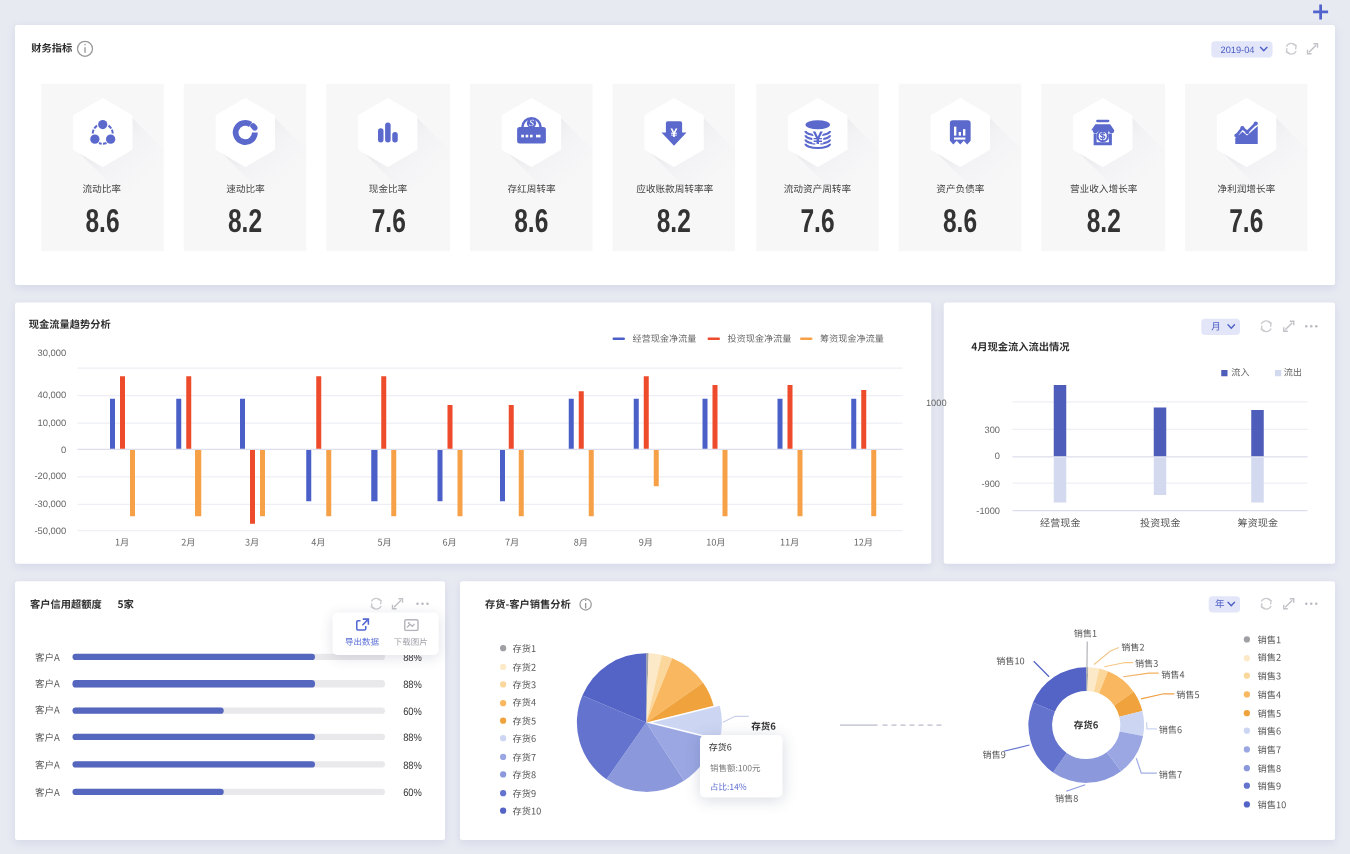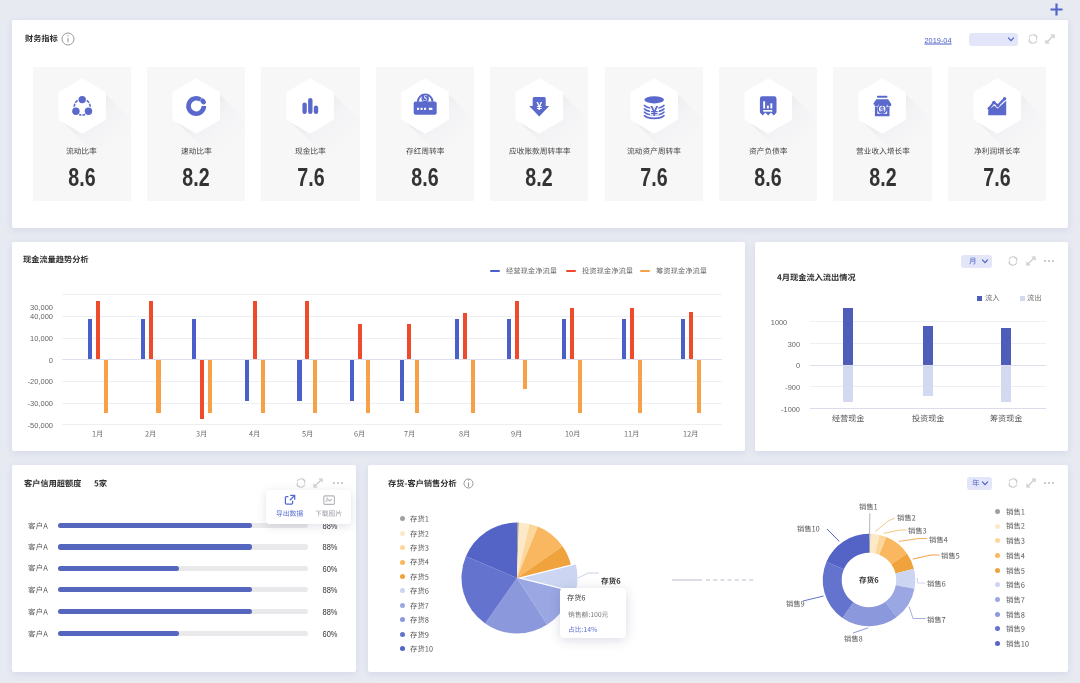--- a/index.html
+++ b/index.html
@@ -122,21 +122,21 @@
         <use href="#g2" x="2000"></use>
         <use href="#g3" x="3000"></use>
       </g>
     </svg>
   </div>
 <svg style="position:absolute;left:60.7px;top:31.7px" width="14" height="14">
     <circle cx="7" cy="7" r="6" stroke="#999" stroke-width="1" fill="none"></circle>
     <path d="M7 6.2 V9.8 M7 3.6 v0.2" stroke="#999" stroke-width="1.1" fill="none" stroke-linecap="round"></path>
   </svg>
 <div style="position:absolute;left:969.0px;top:33.0px;width:49.0px;height:12.5px;background:#e2e6f8;border-radius:3px;"></div>
-<div style="position:absolute;left:938px;top:39.75px;transform:translate(-50%,-50%);font:normal 7.4px 'Liberation Sans',sans-serif;color:#4c5ec5;white-space:nowrap;text-decoration:underline;">2019-04</div>
+<div style="position:absolute;left:990px;top:39.75px;transform:translate(-50%,-50%);font:normal 7.4px 'Liberation Sans',sans-serif;color:#4c5ec5;white-space:nowrap;">2019-04</div>
 <svg style="position:absolute;left:1007px;top:37.05px" width="8" height="5.5">
     <path d="M1.4 0.8 L4 3.6 L6.6 0.8" stroke="#4c5ec5" stroke-width="1.1" fill="none" stroke-linecap="round"></path>
   </svg>
 <svg style="position:absolute;left:1025px;top:31px" width="16" height="16">
     <g transform="translate(-1025,-31)" stroke="#ccccd0" stroke-width="1.1" fill="none">
       <path d="M1029.10 37.18 A4.3 4.3 0 0 1 1036.72 36.85"></path>
       <path d="M1036.90 40.82 A4.3 4.3 0 0 1 1029.28 41.15"></path>
       <path d="M1034.12 35.05 l2.8 1.5 -0.5 3"></path>
       <path d="M1031.88 42.95 l-2.8 -1.5 0.5 -3"></path>
     </g>
@@ -486,21 +486,21 @@
         <use href="#g19" x="1000"></use>
         <use href="#g9" x="2000"></use>
         <use href="#g10" x="3000"></use>
         <use href="#g28" x="4000"></use>
         <use href="#g4" x="5000"></use>
         <use href="#g40" x="6000"></use>
       </g>
     </svg>
   </div>
 <div style="position:absolute;left:62.0px;top:294.1px;width:660.0px;height:1.0px;background:#edeff5;"></div>
-<div style="position:absolute;left:41.5325px;top:307px;transform:translate(-50%,-50%);font:normal 7.5px 'Liberation Sans',sans-serif;color:#666;white-space:nowrap;">30,000</div>
+<div style="position:absolute;left:41.5325px;top:282px;transform:translate(-50%,-50%);font:normal 7.5px 'Liberation Sans',sans-serif;color:#666;white-space:nowrap;">30,000</div>
 <div style="position:absolute;left:62.0px;top:315.8px;width:660.0px;height:1.0px;background:#edeff5;"></div>
 <div style="position:absolute;left:41.5325px;top:316.3px;transform:translate(-50%,-50%);font:normal 7.5px 'Liberation Sans',sans-serif;color:#666;white-space:nowrap;">40,000</div>
 <div style="position:absolute;left:62.0px;top:337.5px;width:660.0px;height:1.0px;background:#edeff5;"></div>
 <div style="position:absolute;left:41.5325px;top:338.0px;transform:translate(-50%,-50%);font:normal 7.5px 'Liberation Sans',sans-serif;color:#666;white-space:nowrap;">10,000</div>
 <div style="position:absolute;left:62.0px;top:359.2px;width:660.0px;height:1.0px;background:#dde0ec;"></div>
 <div style="position:absolute;left:50.915px;top:359.7px;transform:translate(-50%,-50%);font:normal 7.5px 'Liberation Sans',sans-serif;color:#666;white-space:nowrap;">0</div>
 <div style="position:absolute;left:62.0px;top:380.9px;width:660.0px;height:1.0px;background:#edeff5;"></div>
 <div style="position:absolute;left:40.28375px;top:381.4px;transform:translate(-50%,-50%);font:normal 7.5px 'Liberation Sans',sans-serif;color:#666;white-space:nowrap;">-20,000</div>
 <div style="position:absolute;left:62.0px;top:402.6px;width:660.0px;height:1.0px;background:#edeff5;"></div>
 <div style="position:absolute;left:40.28375px;top:403.09999999999997px;transform:translate(-50%,-50%);font:normal 7.5px 'Liberation Sans',sans-serif;color:#666;white-space:nowrap;">-30,000</div>
@@ -697,21 +697,21 @@
 <div style="position:absolute;left:1019.5px;top:295.5px;width:5.0px;height:5.0px;background:#d3d9ef;"></div>
 <div style="position:absolute;left:1027.0px;top:293.2px">
     <svg width="14.6" height="9.6" style="display:block;overflow:visible" fill="#666">
       <g transform="translate(0,7.45) scale(0.007300,-0.007300)">
         <use href="#g4" x="0"></use>
         <use href="#g60" x="1000"></use>
       </g>
     </svg>
   </div>
 <div style="position:absolute;left:810.0px;top:321.4px;width:236.0px;height:1.0px;background:#edeff5;"></div>
-<div style="position:absolute;left:779px;top:321.9px;transform:translate(-50%,-50%);font:normal 7.4px 'Liberation Sans',sans-serif;color:#666;white-space:nowrap;text-align:right;">1000</div>
+<div style="position:absolute;left:749px;top:321.9px;transform:translate(-50%,-50%);font:normal 7.4px 'Liberation Sans',sans-serif;color:#666;white-space:nowrap;text-align:right;">1000</div>
 <div style="position:absolute;left:810.0px;top:343.1px;width:236.0px;height:1.0px;background:#edeff5;"></div>
 <div style="position:absolute;left:793.8284px;top:343.55px;transform:translate(-50%,-50%);font:normal 7.4px 'Liberation Sans',sans-serif;color:#666;white-space:nowrap;">300</div>
 <div style="position:absolute;left:810.0px;top:364.7px;width:236.0px;height:1.0px;background:#dde0ec;"></div>
 <div style="position:absolute;left:797.9428px;top:365.2px;transform:translate(-50%,-50%);font:normal 7.4px 'Liberation Sans',sans-serif;color:#666;white-space:nowrap;">0</div>
 <div style="position:absolute;left:810.0px;top:386.3px;width:236.0px;height:1.0px;background:#edeff5;"></div>
 <div style="position:absolute;left:792.5963px;top:386.84999999999997px;transform:translate(-50%,-50%);font:normal 7.4px 'Liberation Sans',sans-serif;color:#666;white-space:nowrap;">-900</div>
 <div style="position:absolute;left:810.0px;top:408.0px;width:236.0px;height:1.0px;background:#dadded;"></div>
 <div style="position:absolute;left:790.5391px;top:408.5px;transform:translate(-50%,-50%);font:normal 7.4px 'Liberation Sans',sans-serif;color:#666;white-space:nowrap;">-1000</div>
 <div style="position:absolute;left:832.1px;top:413.2px">
     <svg width="32.4" height="10.7" style="display:block;overflow:visible" fill="#555">

